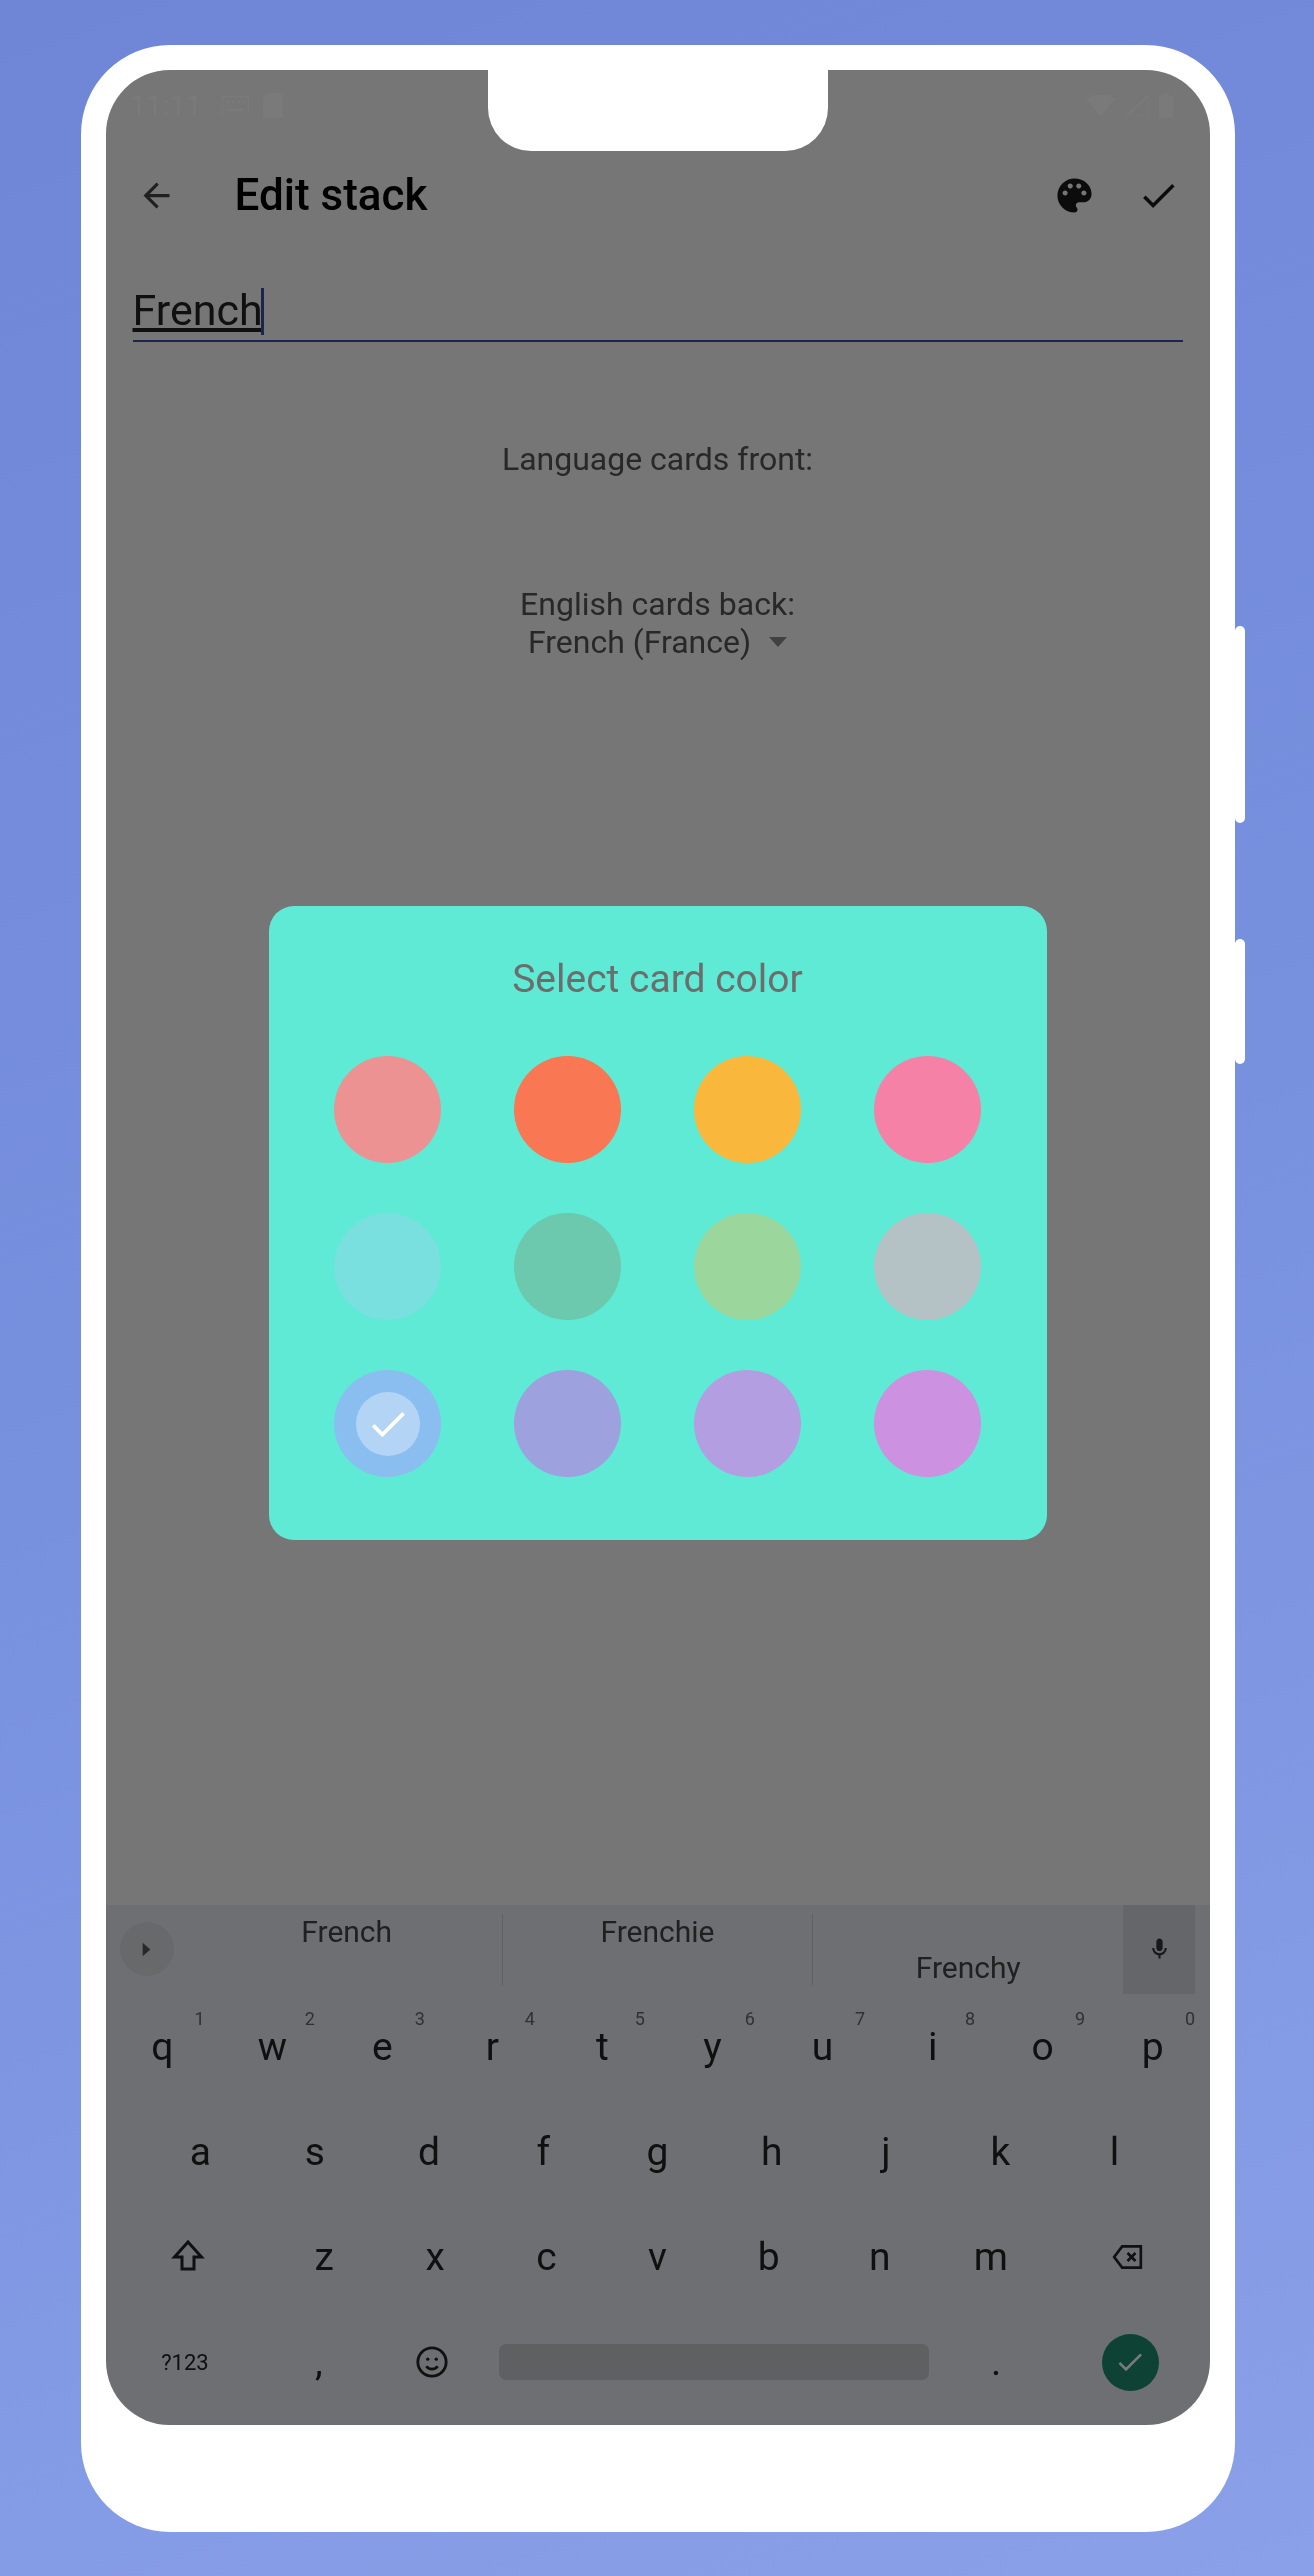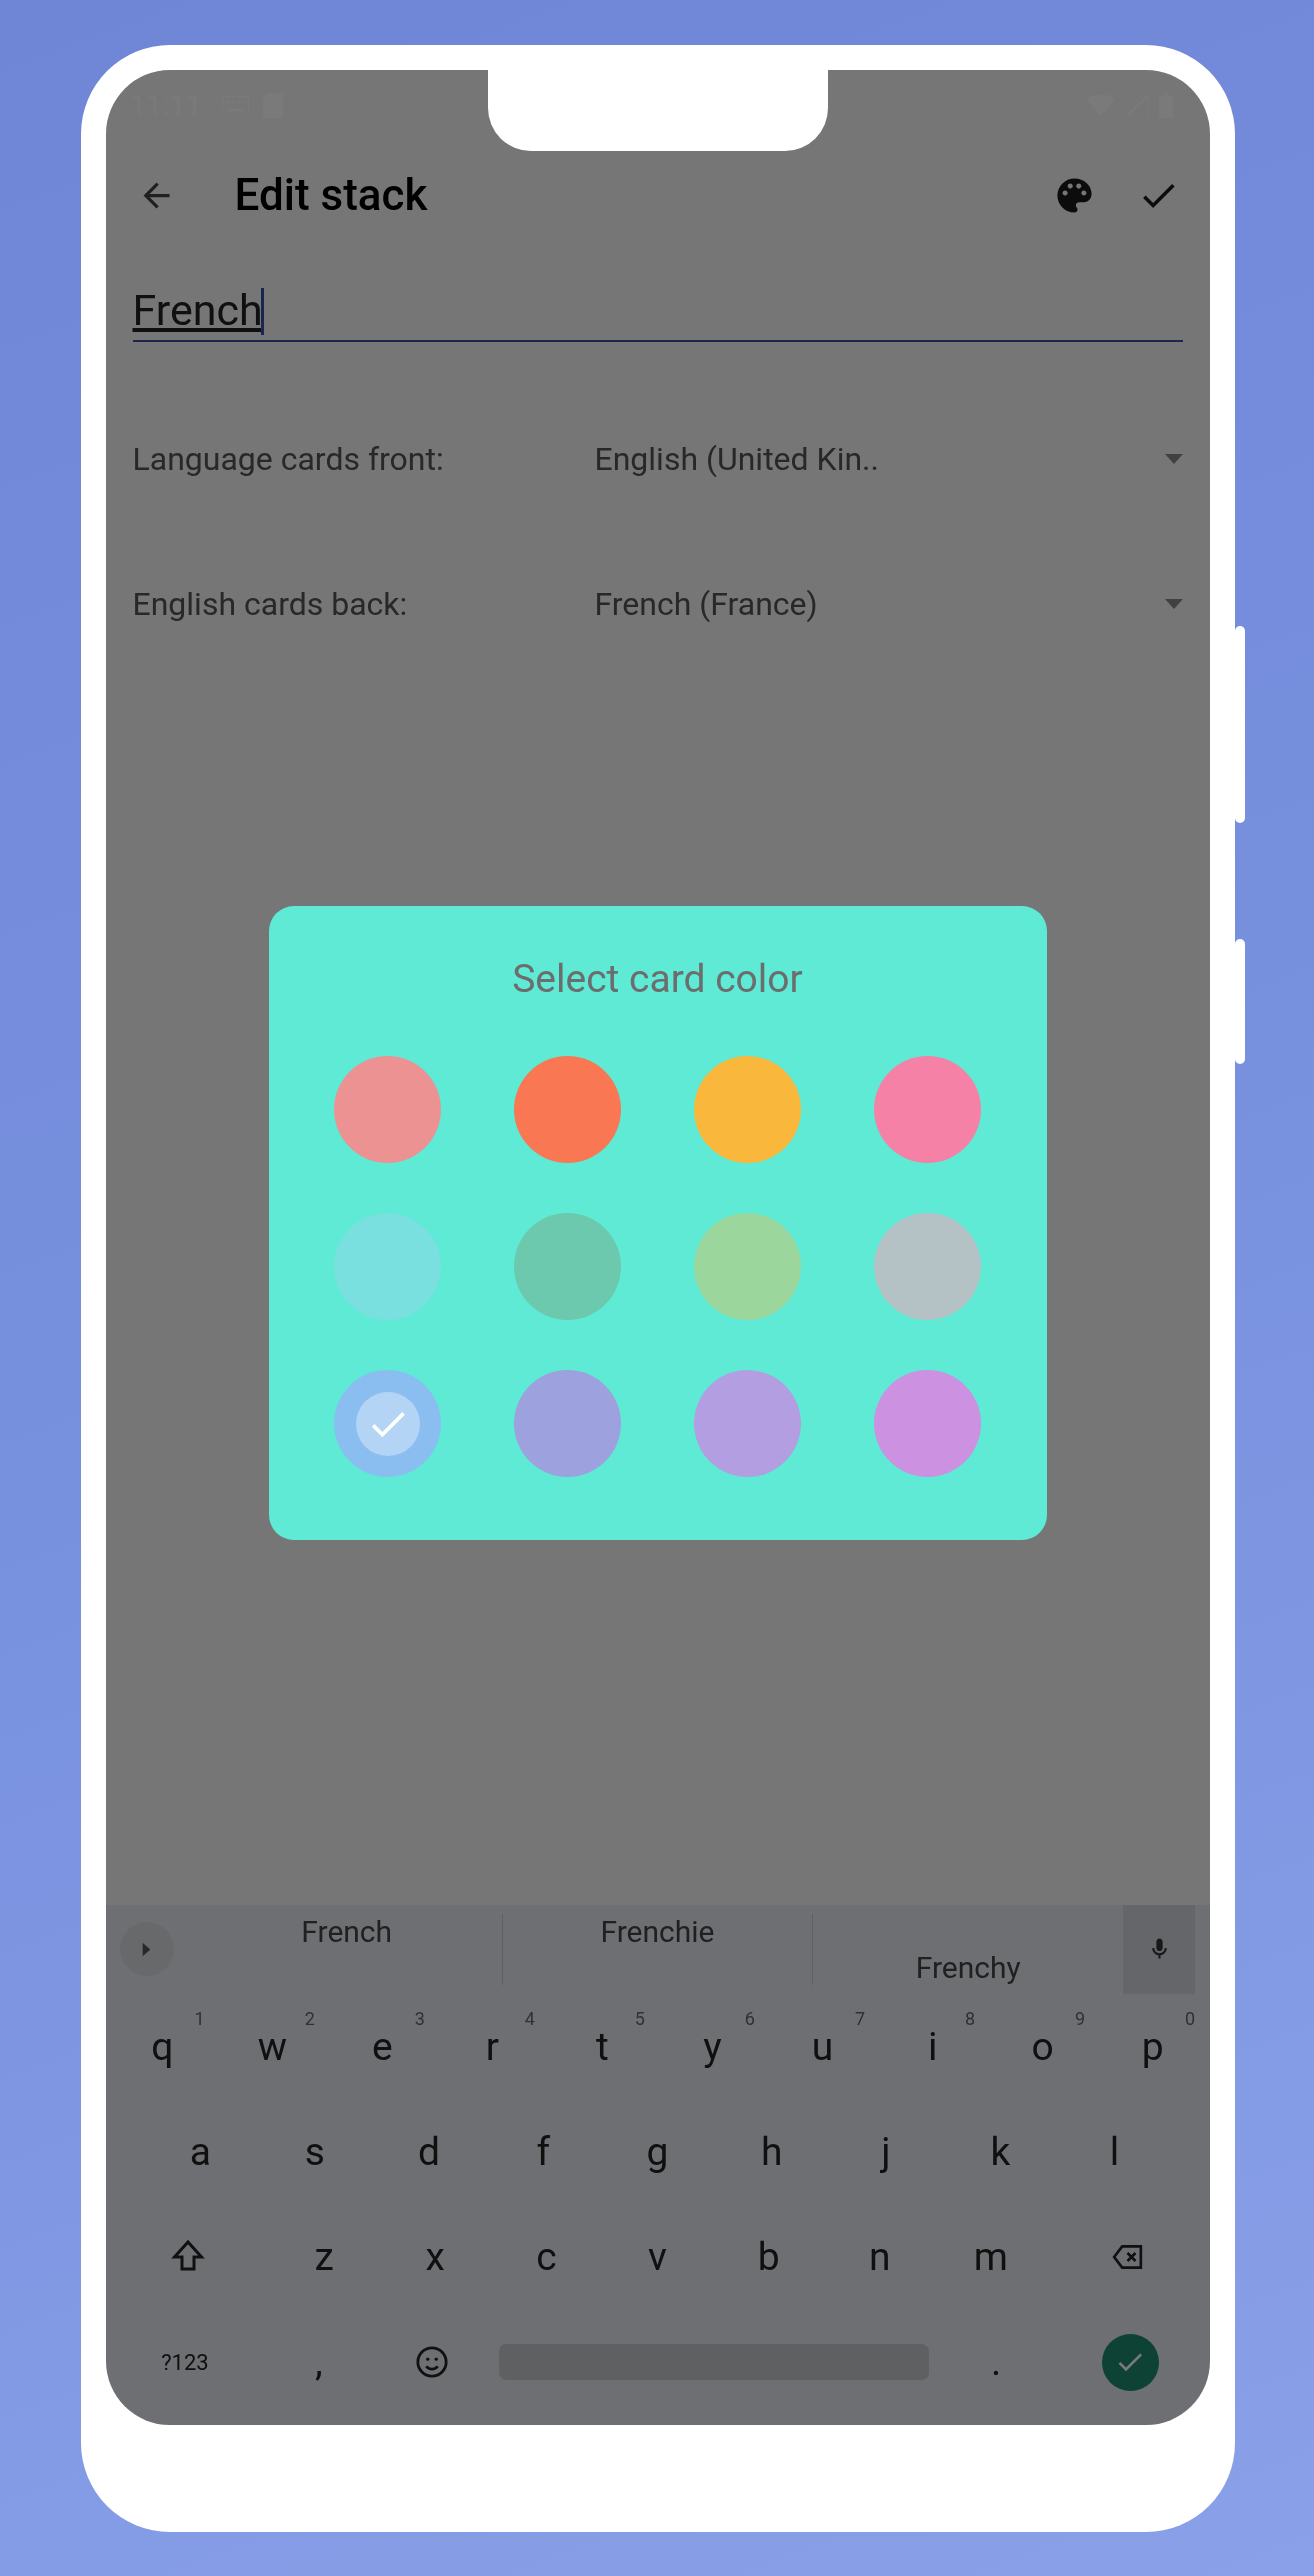--- a/index.html
+++ b/index.html
@@ -94,20 +94,21 @@
     height:47px;
     background:#3b4ea3;
   }
   .field-row {
     display: flex;
     align-items: center;
     justify-content: space-between;
     font-size: 32px;
     color: #555;
     margin-bottom: 107px;
+    flex-direction: column;
   }
   .field-row .label { flex: 0 0 44%; }
   .field-row .dropdown {
     flex: 1;
     display: flex; align-items:center; justify-content:space-between;
     gap: 18px;
   }
   .dropdown-text { flex:1; white-space:nowrap; overflow:hidden; text-overflow:ellipsis; }
   .triangle { width:0;height:0;border-left:9px solid transparent;border-right:9px solid transparent;border-top:10.7px solid #888; }
   
@@ -259,24 +260,20 @@
 
     <div class="content">
       <div class="stack-name-field">
         <span class="stack-name-wrap">
           <span class="stack-name-input">French</span>
           <span class="caret"></span>
         </span>
       </div>
       <div class="field-row">
         <div class="label">Language cards front:</div>
-        <div class="dropdown">
-          <span class="dropdown-text">English (United Kin..</span>
-          <span class="triangle"></span>
-        </div>
       </div>
       <div class="field-row">
         <div class="label">English cards back:</div>
         <div class="dropdown">
           <span class="dropdown-text">French (France)</span>
           <span class="triangle"></span>
         </div>
       </div>
     </div>
 

